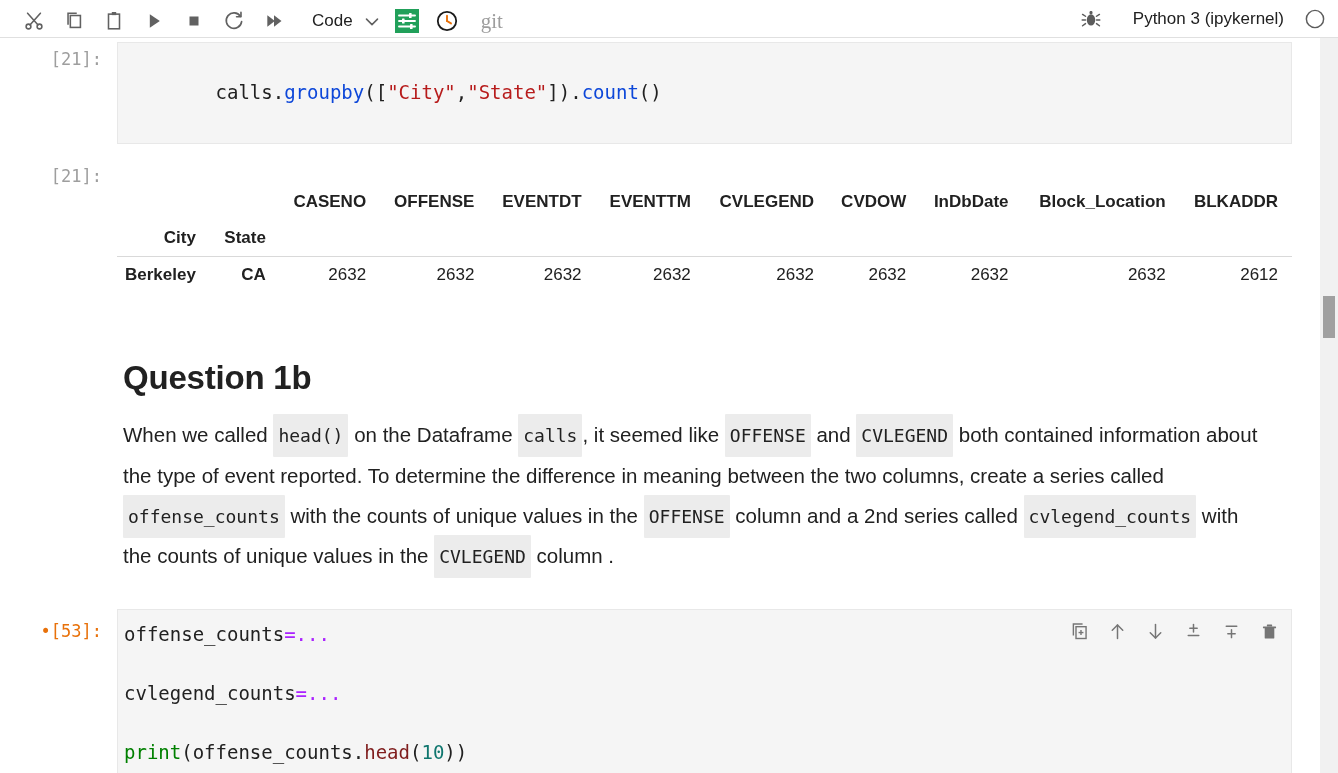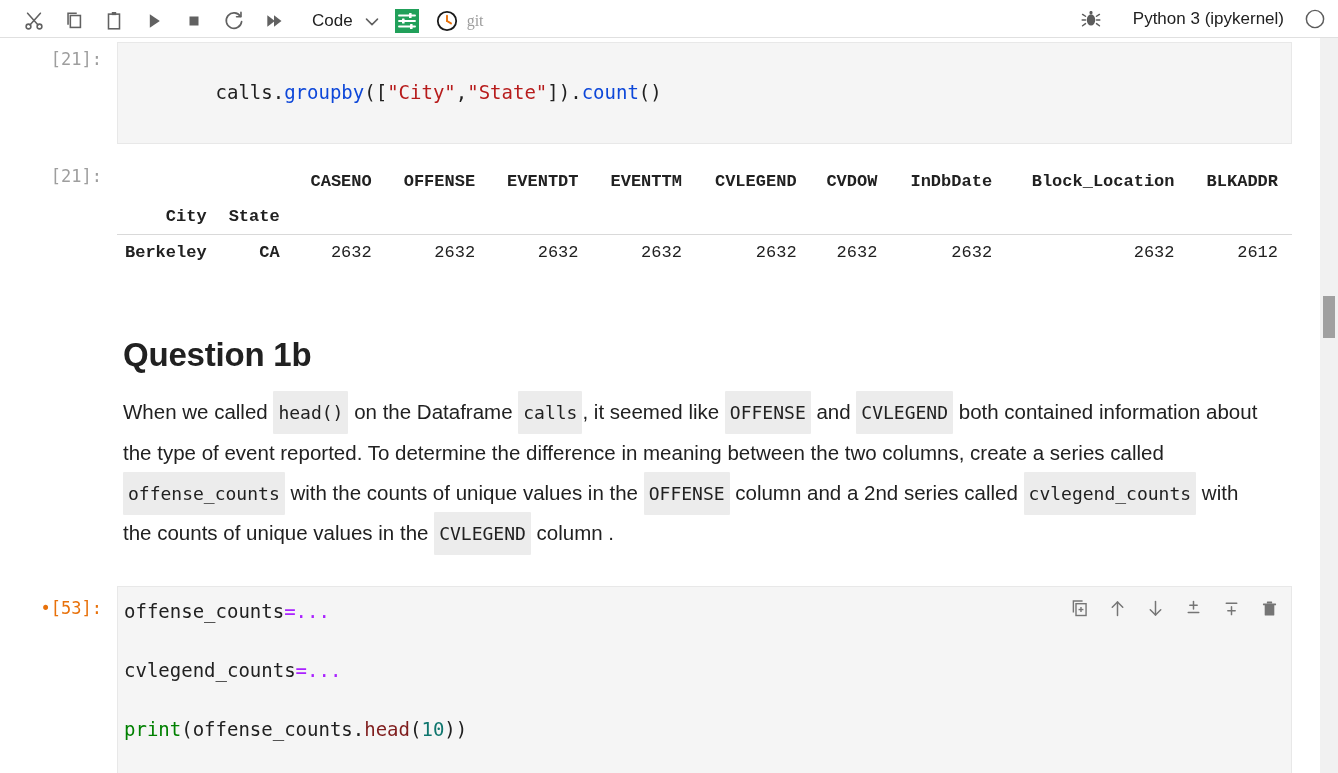--- a/index.html
+++ b/index.html
@@ -34,21 +34,21 @@
     display:flex; align-items:center;
     margin-left:8px; height:30px; cursor:pointer;
   }
   .kernel-select .ks-label {
     font-size:17px; color:#212121; padding:0 8px 0 10px;
     font-family:"Liberation Sans", sans-serif;
   }
   .kernel-select .ks-chevron { padding-right:4px; display:flex; align-items:center; }
 
   .git-label {
-    font-size:16px; color:#9e9e9e; 
+    font-size:21px; color:#9e9e9e; margin-left:14px;
     font-family:"Liberation Serif", serif;
   }
 
   .kernel-name {
     font-size:17px; color:#212121; margin:0 10px 0 14px;
     white-space:nowrap;
   }
 
   
   .notebook {
@@ -86,24 +86,25 @@
   .tok-kw   { color:#008000; }
   .tok-op   { color:#aa22ff; }
   .tok-num  { color:#0f766e; }
   .tok-blue { color:#7f1d1d; }
   .tok-plain{ color:#212121; }
 
   
   .output-area { margin-left:117px; margin-right:28px; padding-top:4px; }
   table.df {
     border-collapse:collapse;
-    font-family:Liberation Mono, monospace;
+    font-family:Liberation Sans, sans-serif;
     font-size:17px;
     color:#212121;
     width:100%;
+    margin-top:20px;
   }
   table.df th, table.df td {
     padding:8px 14px 8px 8px;
     text-align:right;
     white-space:nowrap;
     border:none;
   }
   table.df thead th { font-weight:bold; }
   table.df tbody tr { border-top:1px solid #d9d9d9; }
   table.df tbody th { font-weight:bold; }

